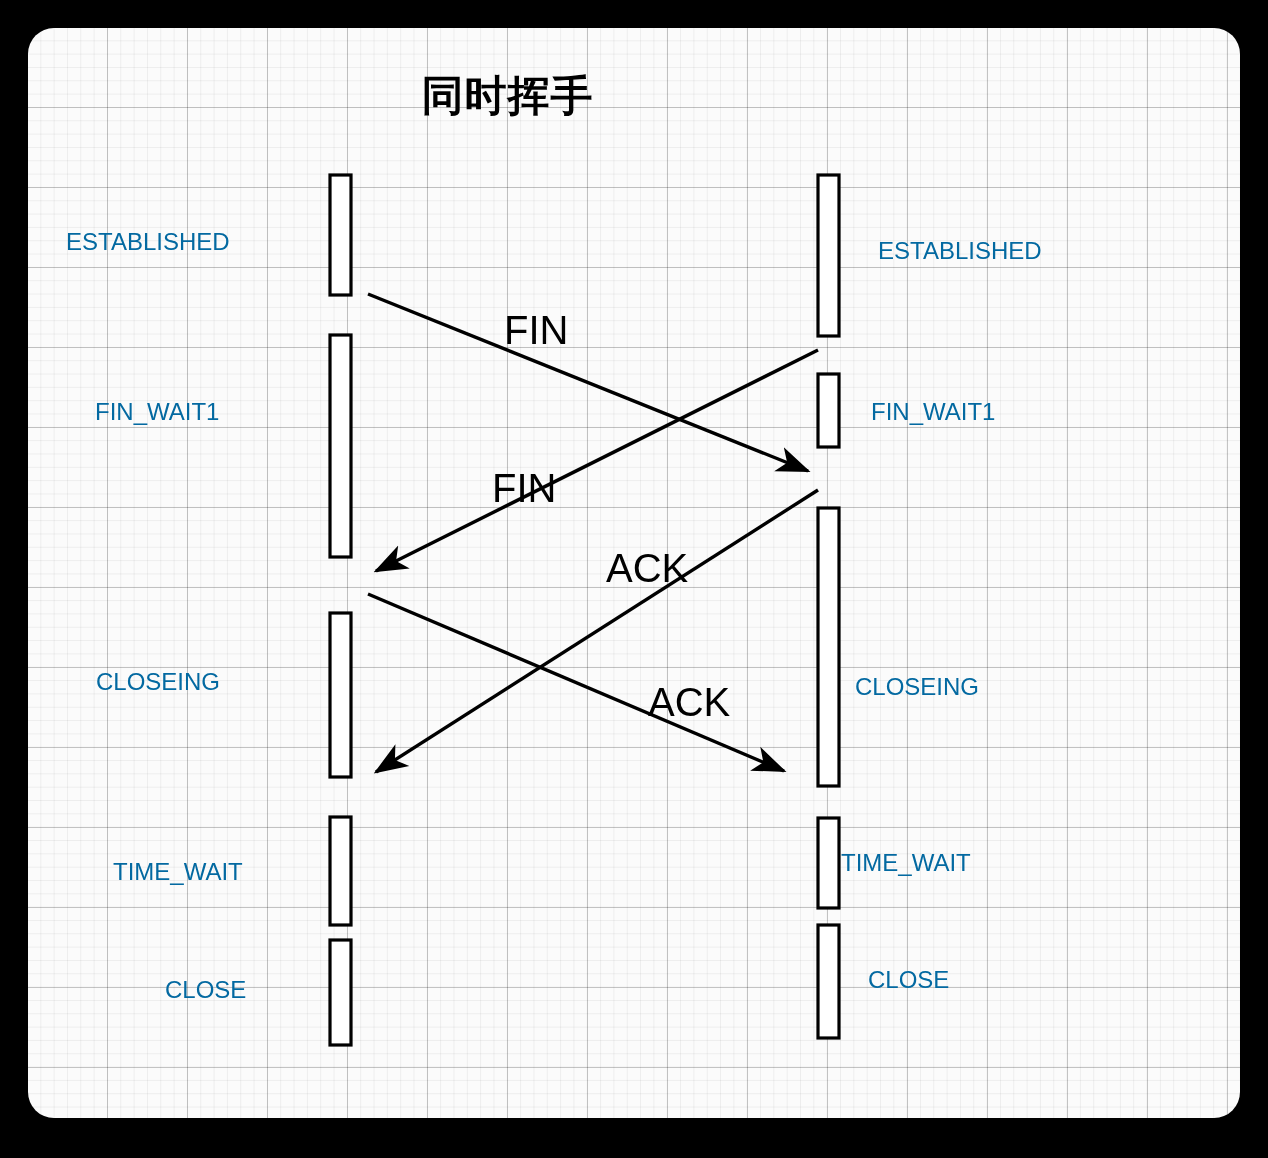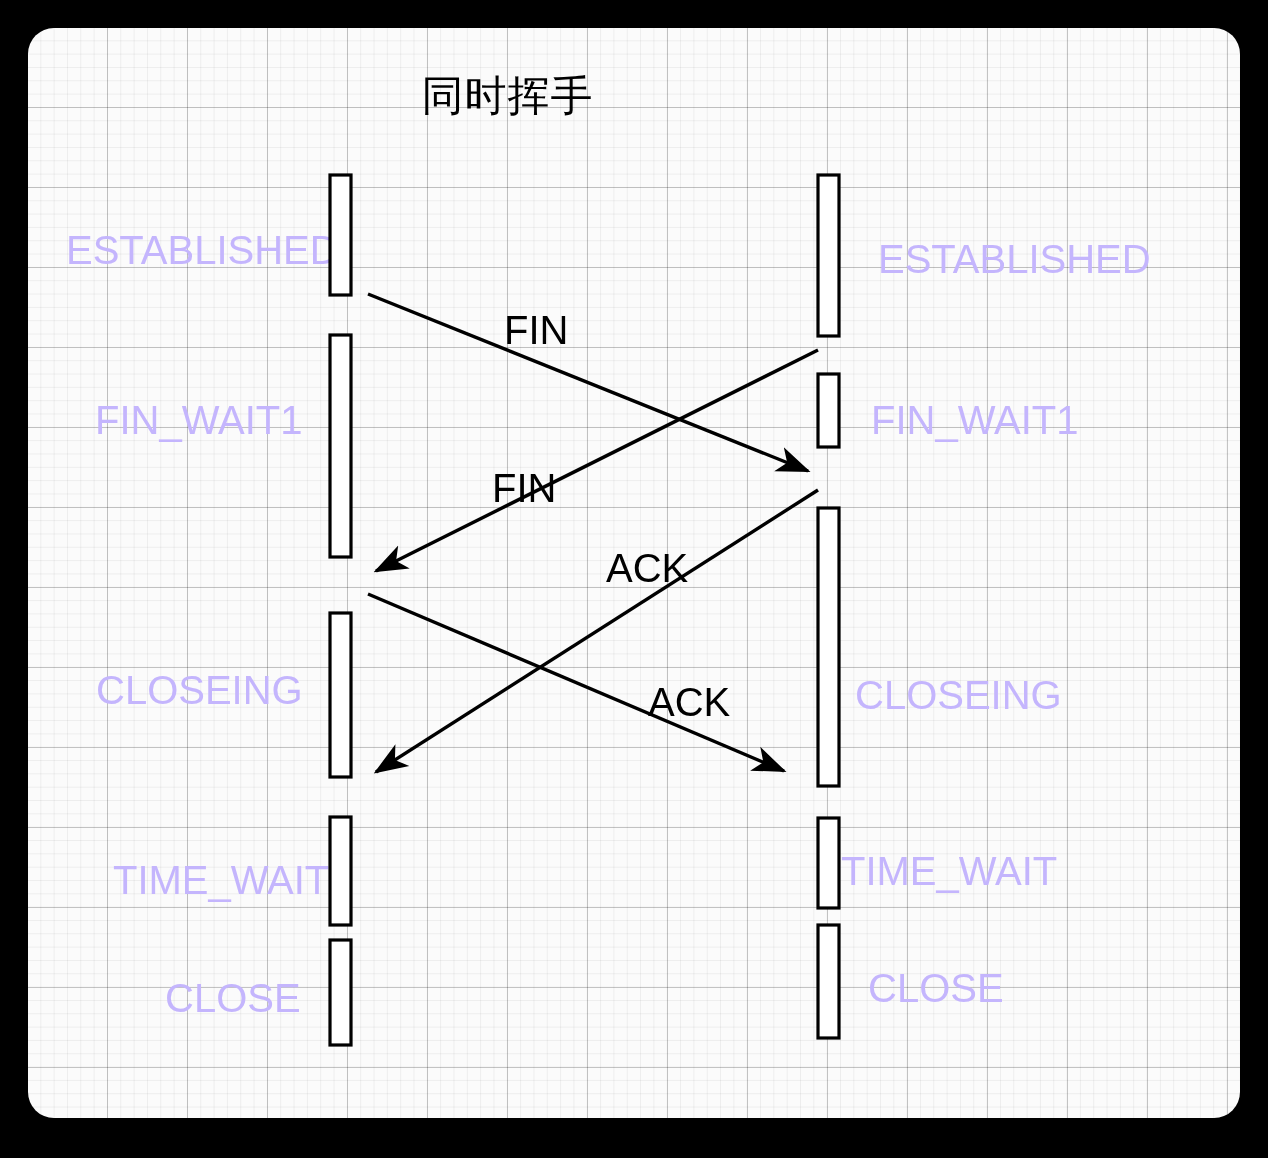--- a/index.html
+++ b/index.html
@@ -55,25 +55,26 @@
   .diagram-title {
     position: absolute;
     left: 0;
     top: 68px;
     width: 1015px;
     text-align: center;
     font-size: 42px;
     color: #000000;
     letter-spacing: 1px;
     white-space: nowrap;
+    font-weight: bold;
   }
   .state-label {
     position: absolute;
-    font-size: 40px;
-    color: #c4b5fd;
+    font-size: 24px;
+    color: #0369a1;
     white-space: nowrap;
     line-height: 1;
   }
   .msg-label {
     position: absolute;
     font-size: 40px;
     color: #000000;
     white-space: nowrap;
     line-height: 1;
   }

